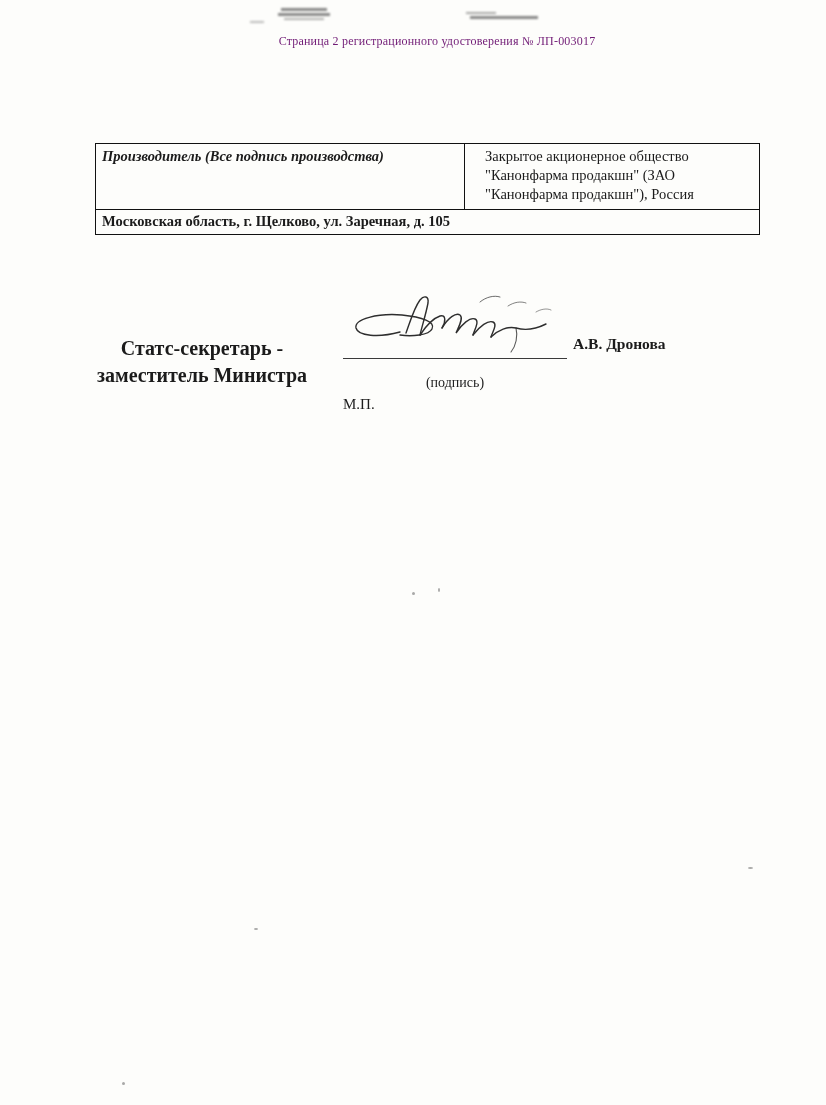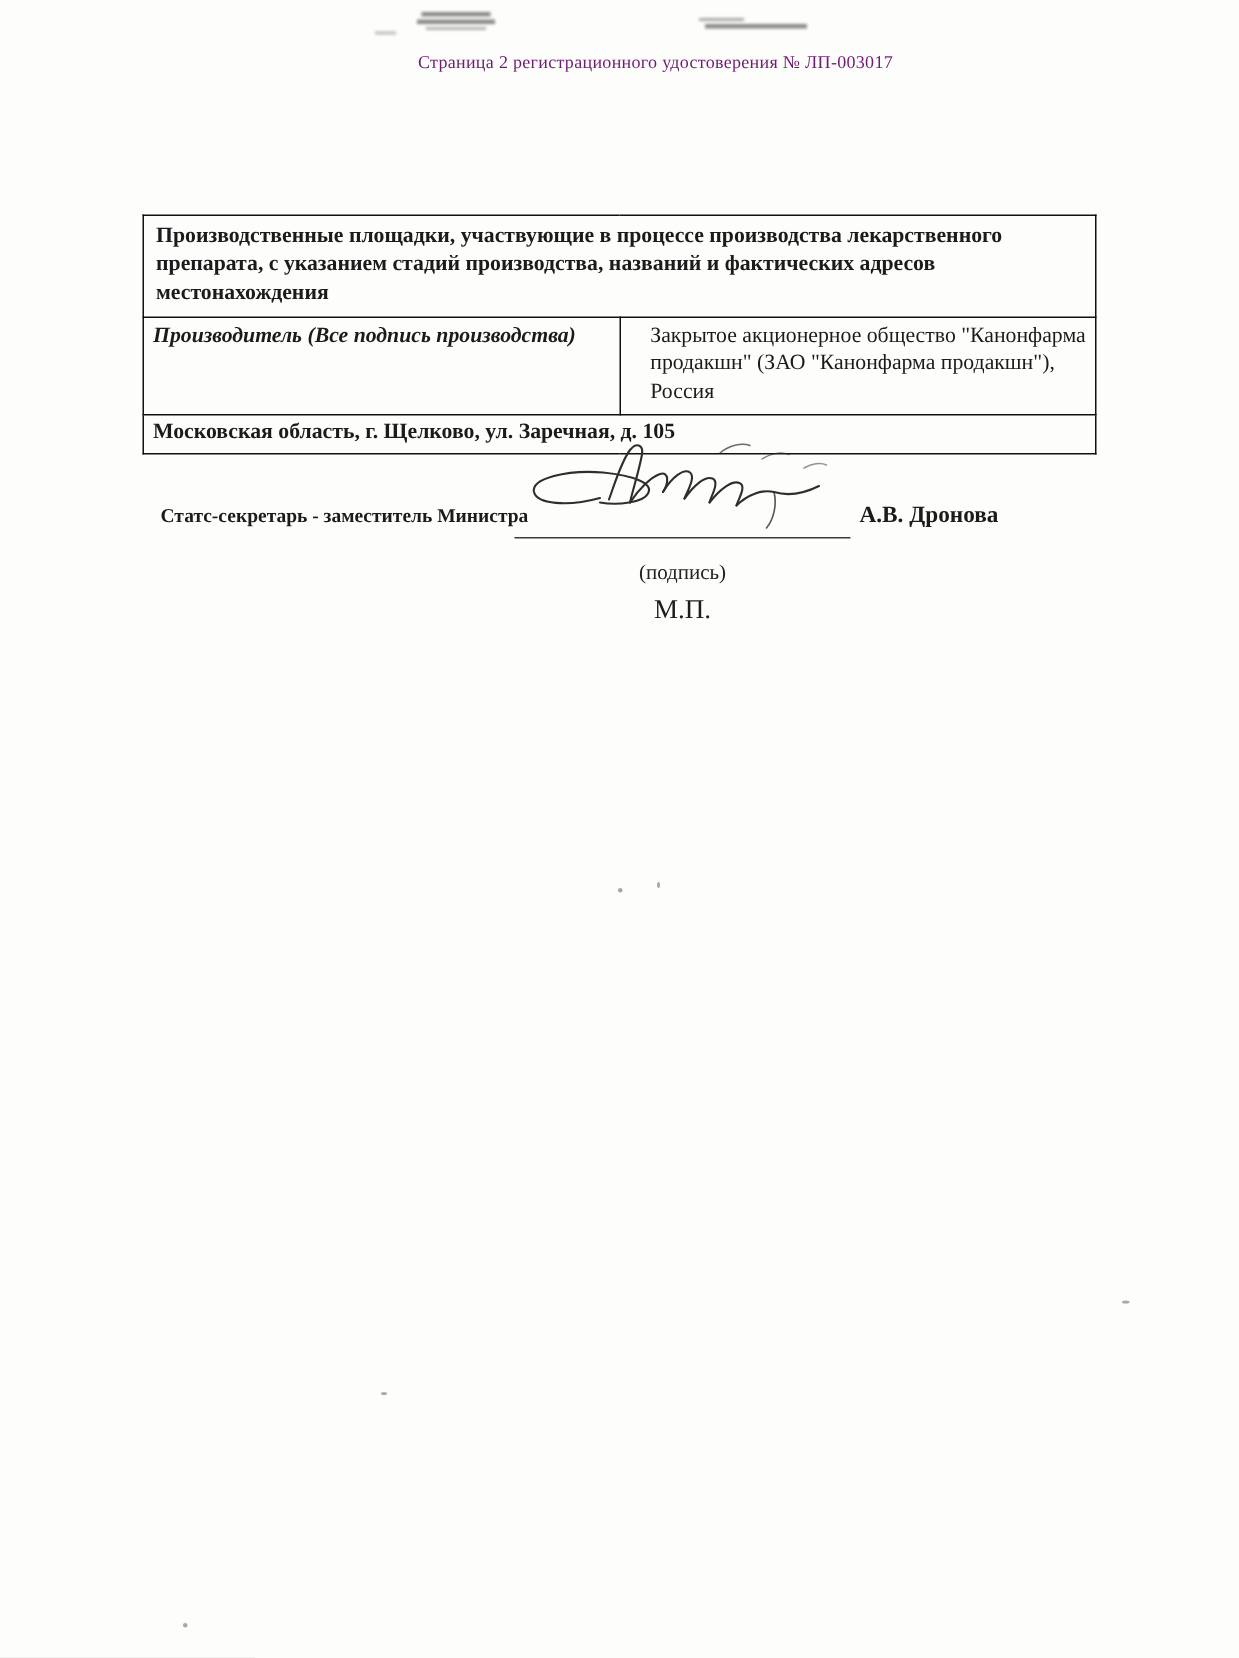--- a/index.html
+++ b/index.html
@@ -76,25 +76,26 @@
   }
   .reg-table .address-cell {
     font-weight: bold;
     padding-top: 2px;
     padding-bottom: 4px;
   }
 
   .sig-title {
     position: absolute;
     top: 335px;
-    left: 107px;
+    left: 77px;
     width: 250px;
     font-weight: bold;
-    font-size: 13px;
+    font-size: 20px;
     line-height: 1.35;
+    text-align: center;
   }
   .sig-name {
     position: absolute;
     top: 335px;
     left: 573px;
     font-weight: bold;
     font-size: 15.5px;
     white-space: nowrap;
   }
   .signature-wrap {
@@ -118,22 +119,21 @@
     width: 224px;
     text-align: center;
     font-size: 14px;
     color: #222;
   }
   .sig-stamp {
     position: absolute;
     top: 396px;
     left: 343px;
     width: 224px;
-    text-align: center;
-    font-size: 18px;
+    font-size: 15px;
     color: #1d1d1d;
   }
 </style>
 </head>
 <body>
 
 <div class="page">
 
   <div class="artifact" style="top:8px; left:281px; width:46px; height:3px;"></div>
   <div class="artifact" style="top:13px; left:278px; width:52px; height:3px;"></div>
@@ -145,23 +145,20 @@
   <div class="dot-artifact" style="top:592px; left:412px; width:3px; height:3px;"></div>
   <div class="dot-artifact" style="top:588px; left:438px; width:2px; height:4px;"></div>
   <div class="dot-artifact" style="top:867px; left:748px; width:5px; height:2px;"></div>
   <div class="dot-artifact" style="top:928px; left:254px; width:4px; height:2px;"></div>
   <div class="dot-artifact" style="top:1082px; left:122px; width:3px; height:3px;"></div>
 
   <div class="doc-header">Страница 2 регистрационного удостоверения № ЛП-003017</div>
 
   <table class="reg-table">
     <tbody>
-      <tr>
-        <td class="th-cell" colspan="2">Производственные площадки, участвующие в процессе производства лекарственного препарата, с указанием стадий производства, названий и фактических адресов местонахождения</td>
-      </tr>
       <tr>
         <td class="producer-cell">Производитель (Все подпись производства)</td>
         <td class="company-cell">Закрытое акционерное общество "Канонфарма продакшн" (ЗАО "Канонфарма продакшн"), Россия</td>
       </tr>
       <tr>
         <td class="address-cell" colspan="2">Московская область, г. Щелково, ул. Заречная, д. 105</td>
       </tr>
     </tbody>
   </table>
 

